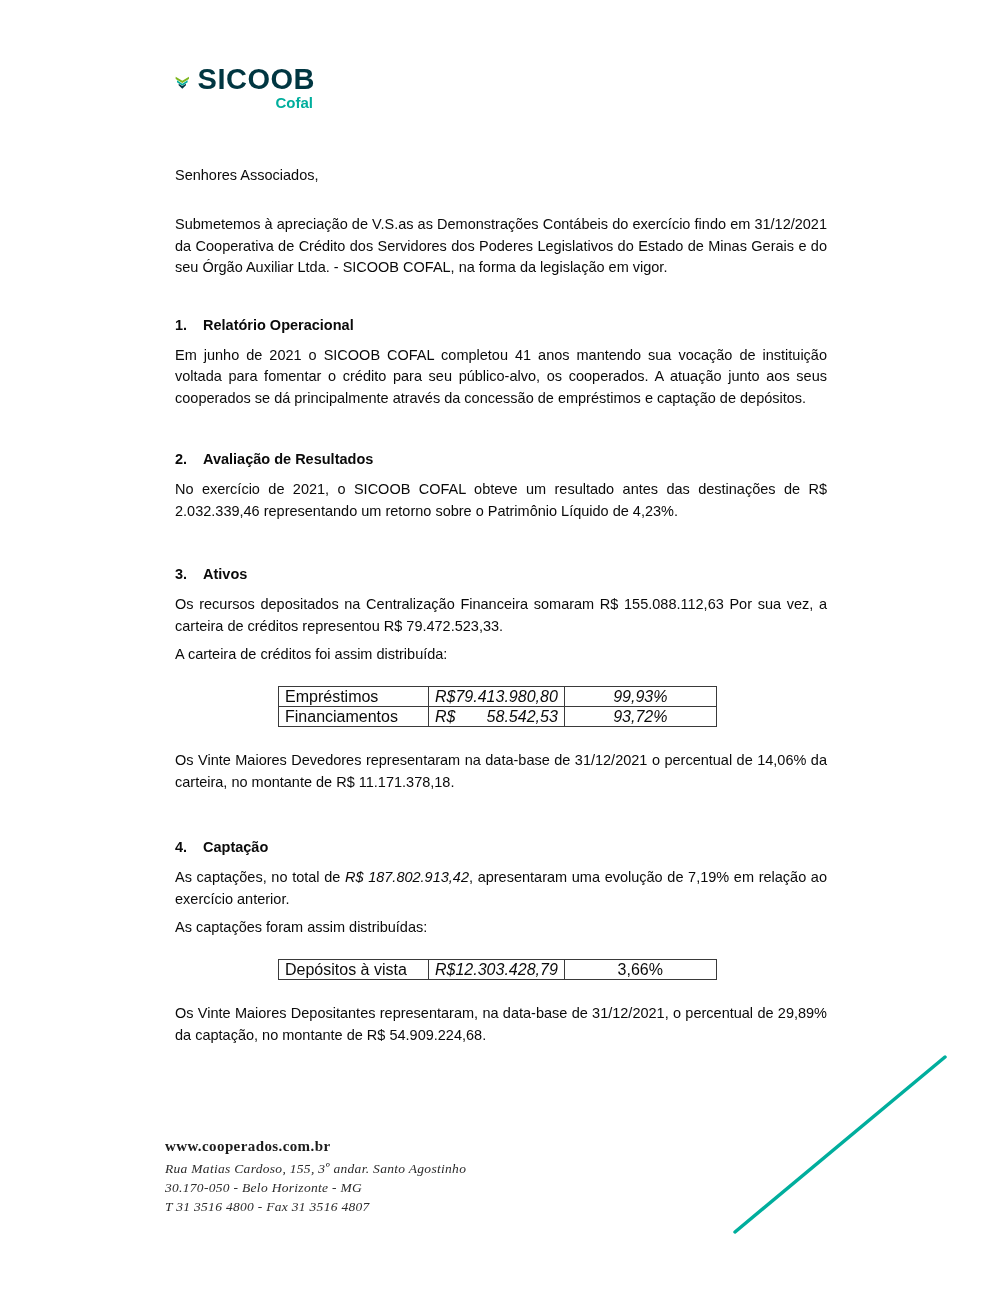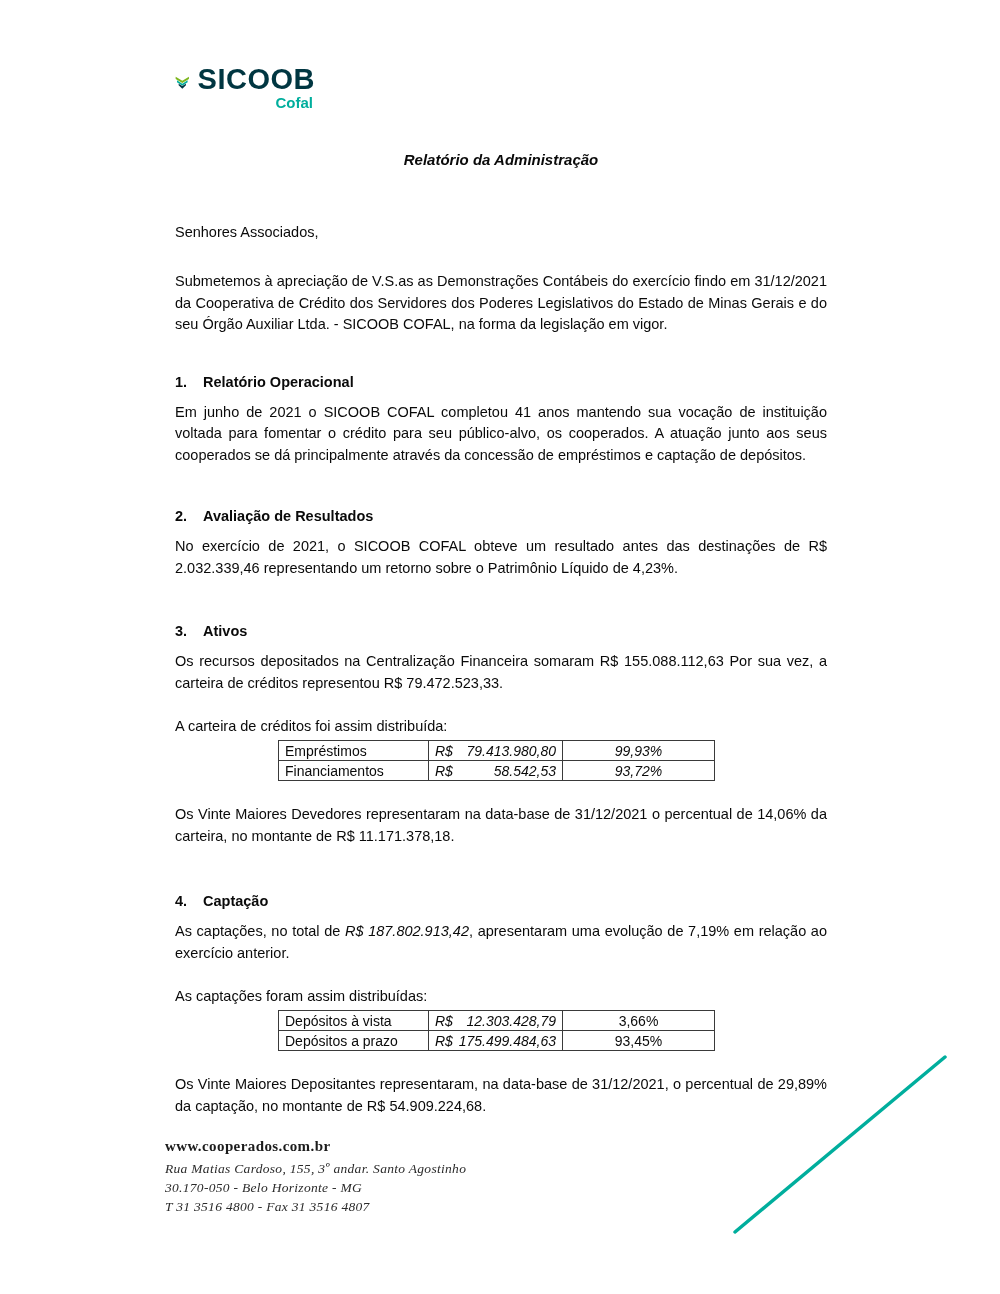--- a/index.html
+++ b/index.html
@@ -30,23 +30,23 @@
   .salutation { margin-top:56px; font-size:14.5px; }
   .para { font-size:14.5px; line-height:21.5px; text-align:justify; }
   .intro { margin-top:31px; }
   .heading { font-size:14.5px; font-weight:bold; display:flex; }
   .heading .num { width:28px; flex:0 0 28px; }
   .h1 { margin-top:38px; }
   .h2 { margin-top:42px; }
   .h3 { margin-top:44px; }
   .h4 { margin-top:46px; }
   .after-h { margin-top:12px; }
-  .tbl-intro { margin-top:24px; font-size:14.5px; }
+  .tbl-intro { margin-top:9px; font-size:14.5px; }
   
-  table.tbl { border-collapse:collapse; margin-top:6px; margin-left:103px; font-size:14px;border-radius:7px; }
+  table.tbl { border-collapse:collapse; margin-top:24px; margin-left:103px; font-size:16px;border-radius:7px; }
   table.tbl td { border:1px solid #3a3a3a; padding:0 6px; height:20px; vertical-align:middle; }
   .td-label { width:150px; }
   .td-value { width:134px; font-style:italic; }
   .td-value .cellflex { display:flex; justify-content:space-between; }
   .td-pct { width:152px; text-align:center; }
   .pct-italic { font-style:italic; }
   .after-tbl { margin-top:23px; }
   
   .footer {
     position:absolute;
@@ -71,21 +71,20 @@
         <polygon points="2,1 22,13 42,1 42,8 22,20 2,8" fill="#7DB61C"></polygon>
         <polygon points="6,12 22,22 38,12 38,18 22,28 6,18" fill="#00AE9D"></polygon>
         <polygon points="11,22 22,29 33,22 33,27 22,37 11,27" fill="#003641"></polygon>
       </svg>
       <div class="logo-text">
         <span class="brand-name">SICOOB</span>
         <span class="brand-sub">Cofal</span>
       </div>
     </div>
 
-    <div class="doc-title">Relatório da Administração</div>
 
     <div class="salutation">Senhores Associados,</div>
 
     <p class="para intro">Submetemos à apreciação de V.S.as as Demonstrações Contábeis do exercício findo em 31/12/2021 da Cooperativa de Crédito dos Servidores dos Poderes Legislativos do Estado de Minas Gerais e do seu Órgão Auxiliar Ltda. - SICOOB COFAL, na forma da legislação em vigor.</p>
 
     <div class="heading h1">
       <span class="num">1.</span>
       <span>Relatório Operacional</span>
     </div>
     <p class="para after-h">Em junho de 2021 o SICOOB COFAL completou 41 anos mantendo sua vocação de instituição voltada para fomentar o crédito para seu público-alvo, os cooperados. A atuação junto aos seus cooperados se dá principalmente através da concessão de empréstimos e captação de depósitos.</p>
@@ -144,30 +143,20 @@
         <tr>
           <td class="td-label">Depósitos à vista</td>
           <td class="td-value">
               <div class="cellflex">
             <span>R$</span>
             <span>12.303.428,79</span>
           </div>
             </td>
           <td class="td-pct">3,66%</td>
         </tr>
-        <tr>
-          <td class="td-label">Depósitos a prazo</td>
-          <td class="td-value">
-              <div class="cellflex">
-            <span>R$</span>
-            <span>175.499.484,63</span>
-          </div>
-            </td>
-          <td class="td-pct">93,45%</td>
-        </tr>
       </tbody>
     </table>
 
     <p class="para after-tbl">Os Vinte Maiores Depositantes representaram, na data-base de 31/12/2021, o percentual de 29,89% da captação, no montante de R$ 54.909.224,68.</p>
 
   </div>
 
   <div class="footer">
     <div class="footer-site">www.cooperados.com.br</div>
     <div class="footer-line first">Rua Matias Cardoso, 155, 3º andar. Santo Agostinho</div>

